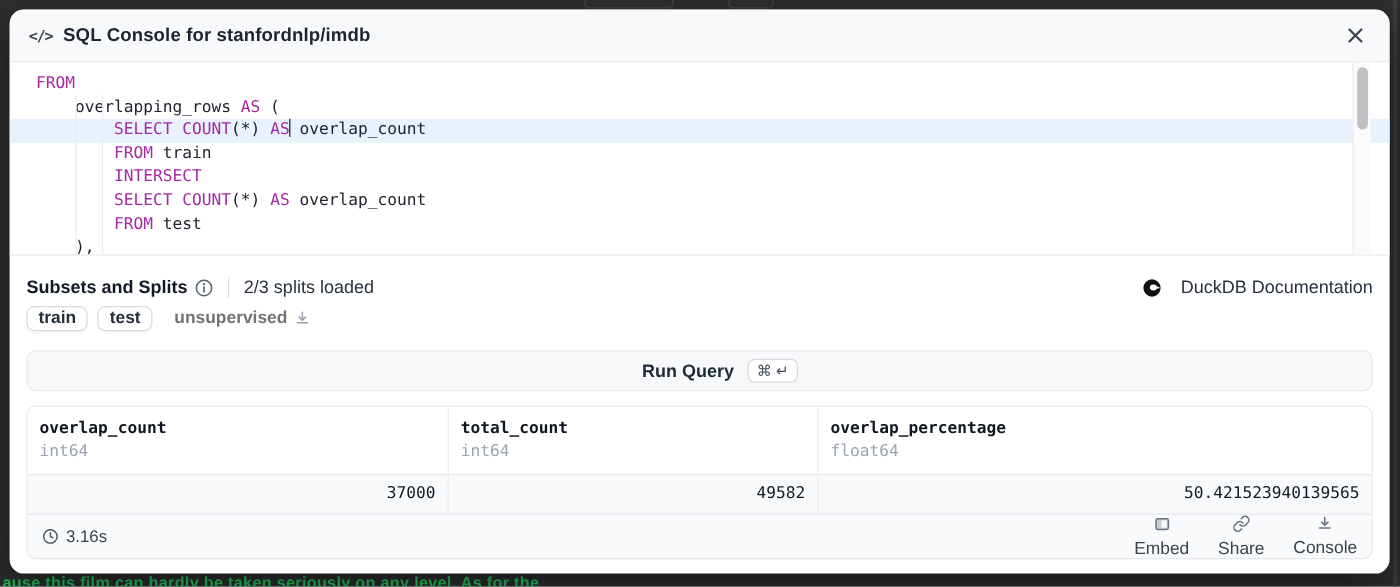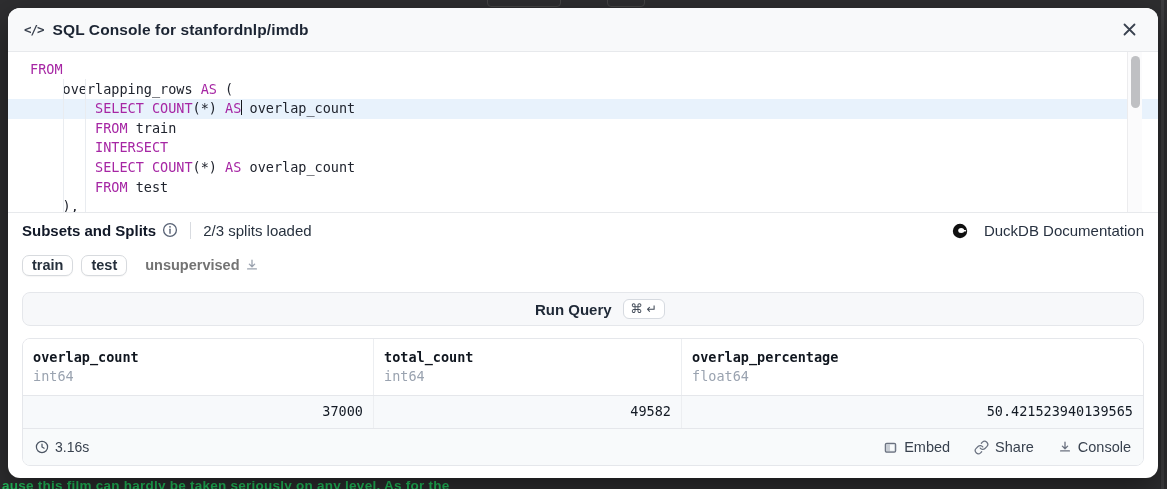--- a/index.html
+++ b/index.html
@@ -47,21 +47,21 @@
     font: 13.5px/19.6px "DejaVu Sans Mono", monospace;
     padding-left: 22px; color: #20242e;
   }
   .code-line.active { background: #e8f2fc; }
   .tok-kw { color: #a626a4; }
   .cursor { display: inline-block; width: 1.5px; height: 15px; background: #15181d; vertical-align: -2px; margin: 0 -0.75px; }
   .ed-scrollbar { position: absolute; top: 0; right: 16px; width: 15px; height: 161px; background: #fbfbfc; border-left: 1px solid #ececee; z-index: 2; }
   .ed-thumb { position: absolute; top: 4px; left: 3px; width: 9px; height: 52px; background: #bfc0c3; border-radius: 5px; }
 
   
-  .splits-bar { display: flex; align-items: flex-start; height: 26px; margin: 9px 14px 0; }
+  .splits-bar { display: flex; align-items: flex-end; height: 26px; margin: 9px 14px 0; }
   .splits-title { font-size: 15px; font-weight: 700; color: #111827; }
   .info-btn { background: none; border: none; cursor: pointer; display: flex; margin-left: 6px; padding: 0; }
   .vdiv { width: 1px; height: 17px; background: #d8dbe0; margin: 0 12px; }
   .splits-status { font-size: 15px; color: #28323f; }
   .doc-link { margin-left: auto; display: inline-flex; align-items: center; gap: 16px; font-size: 15px; color: #273140; text-decoration: none; cursor: pointer; }
 
   
   .badges { display: flex; align-items: center; gap: 8px; margin: 4px 14px 0; height: 26px; }
   .badge {
     display: inline-flex; align-items: center; gap: 5px; padding: 1px 9px 2px;
@@ -90,21 +90,21 @@
   .results-header { height: 56px; background: #fff; }
   .th { padding: 9px 10px 0; }
   .th + .th, .td + .td { border-left: 1px solid #eceef1; }
   .th-name { font: 700 13.5px/18px "DejaVu Sans Mono", monospace; color: #10161f; }
   .th-type { font: 13.5px/18px "DejaVu Sans Mono", monospace; color: #9aa3b0; margin-top: 1px; }
   .results-row { height: 33px; border-top: 1px solid #e5e7eb; background: #f7f9fb; }
   .td { font: 13.5px/31px "DejaVu Sans Mono", monospace; text-align: right; padding-right: 10px; color: #131a24; }
   .results-footer { height: 37px; border-top: 1px solid #e5e7eb; background: #f8fafb; display: flex; align-items: center; padding: 0 12px; gap: 33px; }
   .elapsed { display: inline-flex; align-items: center; gap: 6px; font-size: 14px; color: #39424f; }
   .footer-actions { margin-left: auto; display: flex; align-items: center; }
-  .action-btn { display: inline-flex; align-items: center; gap: 6px; margin-left: 24px; font-size: 14.5px; color: #39424f; background: none; border: none; cursor: pointer; }
+  .action-btn { display: inline-flex; align-items: center; gap: 6px; margin-left: 24px; font-size: 14.5px; color: #39424f; background: none; border: none; cursor: pointer; flex-direction: column; }
 
   svg.ic { display: block; }
 </style>
 </head>
 <body>
 
 <div class="stage">
   <div class="bg-artifact a1"></div>
   <div class="bg-artifact a2"></div>
   <div class="bg-scroll-line"></div>

